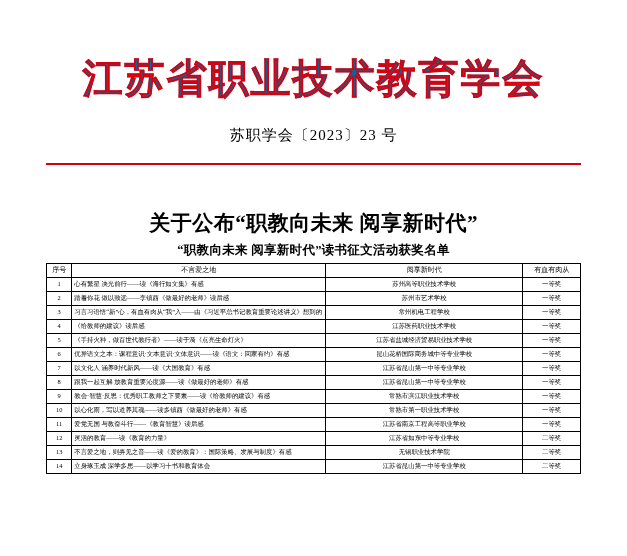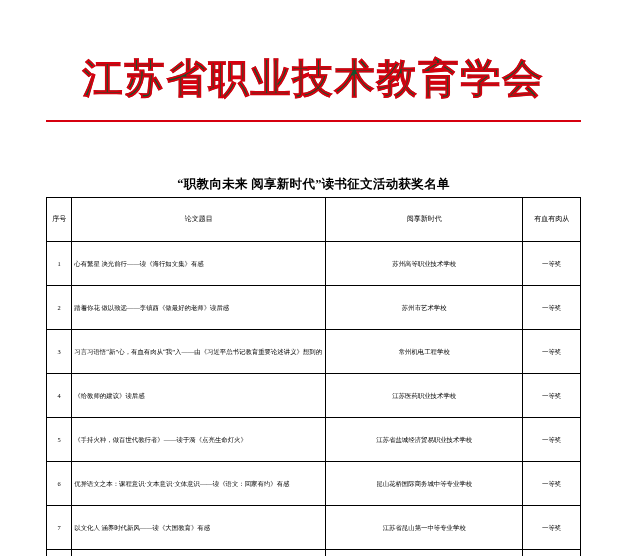--- a/index.html
+++ b/index.html
@@ -12,21 +12,21 @@
   }
   .page{
     position:relative;
     width:627px;height:556px;
     background:#fff;
     box-sizing:border-box;
     padding:0 46px;
   }
   .org-title{
     text-align:center;
-    color:#14532d;
+    color:#0369a1;
     font-family:"Liberation Serif",serif;
     font-weight:bold;
     font-size:40px;
     letter-spacing:2px;
     margin-top:56px;
     line-height:1.15;
     white-space:nowrap;
     -webkit-text-stroke:0.6px #d6000f;
   }
   .doc-number{
@@ -46,33 +46,32 @@
     font-weight:bold;
     font-size:21px;
     line-height:1.75;
     margin-top:40px;
     letter-spacing:0.5px;
   }
   .table-caption{
     text-align:center;
     font-weight:bold;
     font-size:12.5px;
-    margin-top:54px;
     margin-bottom:4px;
     letter-spacing:0.3px;
   }
   table.award{
     border-collapse:collapse;
     width:100%;
     font-size:6.4px;
     table-layout:fixed;
   }
   table.award th,table.award td{
     border:1px solid #000;
-    padding:16px 2px;
+    padding:1px 2px;
     line-height:1.25;
     height:11px;
     overflow:hidden;
     white-space:nowrap;
   }
   table.award th{
     text-align:center;
     font-weight:normal;
     font-size:7px;
   }
@@ -85,33 +84,35 @@
   th.c-unit{width:190px;}
   th.c-grade{width:52px;}
 </style>
 </head>
 <body>
 
 <div class="page">
 
   <div class="org-title">江苏省职业技术教育学会</div>
 
+  <div class="doc-number">苏职学会〔2023〕23 号</div>
 
   <div class="red-rule"></div>
 
   <div class="doc-title">
+    <div>关于公布“职教向未来  阅享新时代”</div>
   </div>
 
   <div class="table-caption">“职教向未来  阅享新时代”读书征文活动获奖名单</div>
 
   <table class="award">
     <thead>
       <tr>
         <th class="c-idx">序号</th>
-        <th class="c-title">论文题目</th>
+        <th class="c-title">不言爱之地</th>
         <th class="c-unit">阅享新时代</th>
         <th class="c-grade">有血有肉从</th>
       </tr>
     </thead>
     <tbody id="award-body">
         <tr>
           <td class="c-idx">1</td>
           <td class="c-title">心有繁星 决光前行——读《海行如文集》有感</td>
           <td class="c-unit">苏州高等职业技术学校</td>
           <td class="c-grade">一等奖</td>

